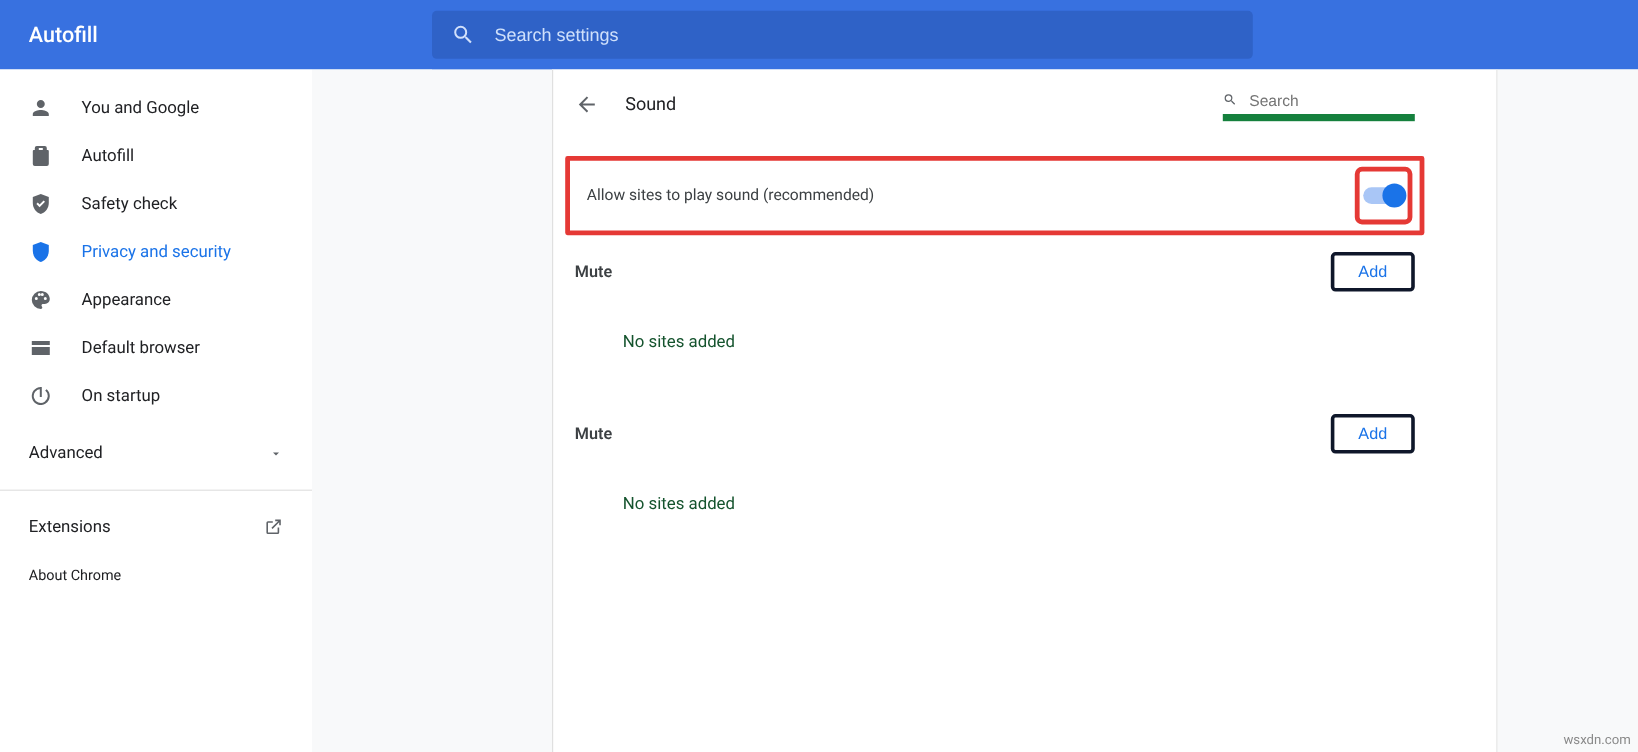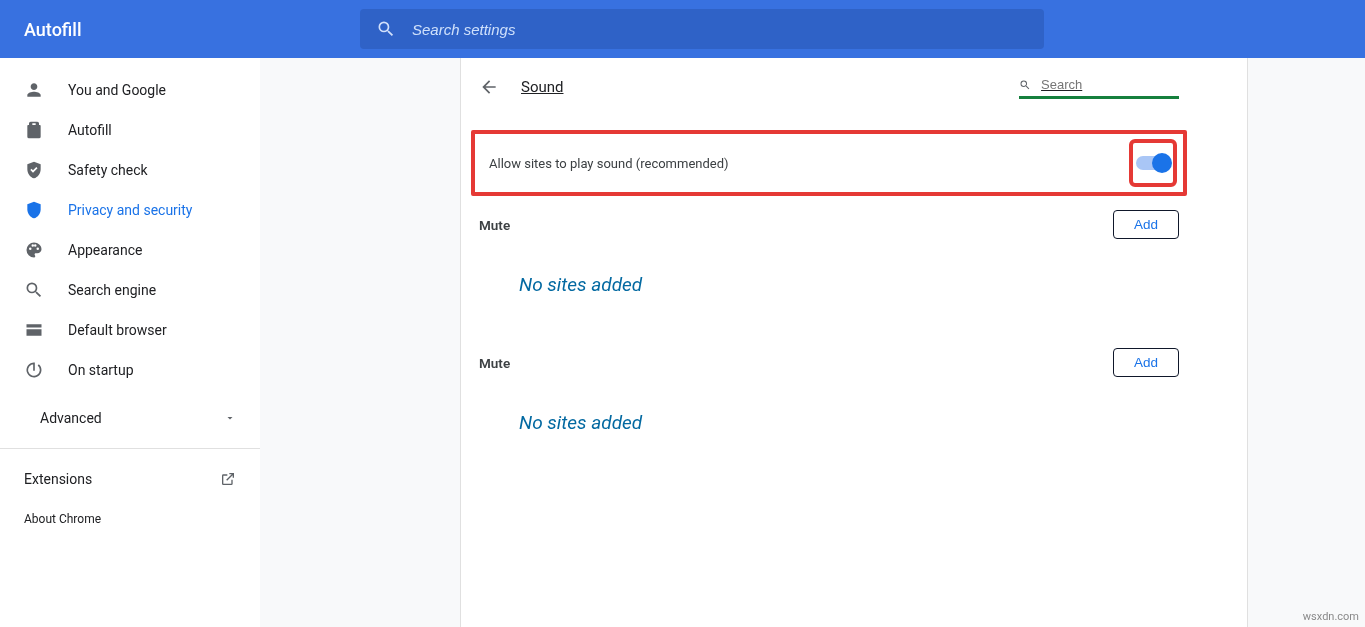--- a/index.html
+++ b/index.html
@@ -32,21 +32,21 @@
       background: #2f62c7;
       border-radius: 4px;
       display: flex;
       align-items: center;
       padding: 0 16px;
       color: #bcd0f0;
     }
     .topbar .search-box .search-icon-svg { flex: 0 0 20px; height: 20px; fill: #d1e0fb; margin-right: 16px; }
     .topbar .search-box input {
       background: transparent; border: none; outline: none;
-      color: #fef9c3; font-size: 15px; width: 100%; font-style: italic;
+      color: #fef9c3; font-size: 15px; width: 100%;
     }
     .topbar .search-box input::placeholder { color: #cfe0fb; }
 
     .layout { display: flex; height: calc(627px - 58px); background: #f8f9fa; }
 
     
     .sidebar {
       width: 260px;
       background: #ffffff;
       padding-top: 12px;
@@ -64,21 +64,21 @@
     }
     .sidebar .nav-item.active { color: #1a73e8; }
     .sidebar .nav-item.active .nav-icon { fill: #1a73e8; }
     .sidebar .nav-icon {
       width: 20px; height: 20px; fill: #5f6368; margin-right: 24px;
     }
     .sidebar .divider { height: 1px; background: #e0e0e0; margin: 10px 0; }
     .sidebar .advanced-row {
       height: 40px; display: flex; align-items: center;
       justify-content: space-between; padding: 0 24px; cursor: pointer;
-      color: #202124; font-size: 14px; margin-left: 16px;
+      color: #202124; font-size: 14px;
     }
     .sidebar .advanced-row .chev { width: 12px; height: 12px; fill: #5f6368; }
     .sidebar .ext-row {
       height: 40px; display: flex; align-items: center;
       justify-content: space-between; padding: 0 24px; cursor: pointer;
       color: #202124; font-size: 14px;
     }
     .sidebar .ext-row .ext-icon { width: 16px; height: 16px; fill: #5f6368; }
     .sidebar .plain-row { height: 40px; display:flex; align-items:center; padding: 0 24px; font-size:12px; cursor:pointer; }
     .main-wrap {
@@ -86,27 +86,26 @@
       background: #f8f9fa;
       padding: 0 60px 0 10px;
       border-left: 1px solid #e0e0e0;
       border-right: 1px solid #e0e0e0;
       margin-left: 100px;
       background:#fff;
     }
     .page-head {
       display: flex; align-items: center; height: 58px;
       padding: 0 8px;
-      text-decoration: underline;
     }
     .page-head .back-icon { width: 20px; height: 20px; fill: #5f6368; cursor: pointer; margin-right: 22px; }
     .page-head .page-title { font-size: 15px; color: #202124; flex: 1; }
     .page-head .page-search {
       display: flex; align-items: center;
-      border-bottom: 3px solid #15803d;
+      border-bottom: 6px solid #15803d;
       width: 160px; padding: 2px 0 4px 0;
     }
     .page-head .page-search .ps-icon { width: 14px; height: 14px; fill: #5f6368; margin-right: 10px; }
     .page-head .page-search input {
       border: none; outline: none; font-size: 13px; width: 100%;
       background: transparent;
     }
 
     .highlight-frame {
       border: 4px solid #e53935;
@@ -130,26 +129,26 @@
       width: 20px; height: 20px; border-radius: 50%;
       background: #1a73e8;
     }
 
     .section-row {
       display: flex; align-items: center; justify-content: space-between;
       padding: 14px 8px 8px 8px;
     }
     .section-row .sec-title { font-size: 13.5px; font-weight: 600; color: #3c4043; }
     .add-btn {
-      border: 1px solid #0f172a; background: #fff; color: #1a73e8;
+      border: 3px solid #0f172a; background: #fff; color: #1a73e8;
       font-size: 13.5px; font-weight: 500; padding: 6px 20px; border-radius: 4px;
       cursor: pointer;
     }
     .empty-msg {
-      padding: 26px 8px 38px 48px; color: #0369a1; font-size: 19px; font-style: italic;
+      padding: 26px 8px 38px 48px; color: #14532d; font-size: 14px;
     }
 
     .watermark {
       position: absolute; right: 6px; bottom: 4px;
       font-size: 11px; color: #8a8a8a;
     }
     .outer-right { flex:1; background:#f8f9fa; }
     .outer-left { width: 100px; background:#f8f9fa;}
   </style>
 </head>
@@ -230,26 +229,20 @@
       <span>Privacy and security</span>
     </div>
     <div class="nav-item">
       <svg class="nav-icon" viewBox="0 0 24 24">
           <use href="#i-palette"></use>
         </svg>
       <span>Appearance</span>
     </div>
     <div class="nav-item">
       <svg class="nav-icon" viewBox="0 0 24 24">
-          <use href="#i-search"></use>
-        </svg>
-      <span>Search engine</span>
-    </div>
-    <div class="nav-item">
-      <svg class="nav-icon" viewBox="0 0 24 24">
           <use href="#i-browser"></use>
         </svg>
       <span>Default browser</span>
     </div>
     <div class="nav-item">
       <svg class="nav-icon" viewBox="0 0 24 24">
           <use href="#i-power"></use>
         </svg>
       <span>On startup</span>
     </div>

